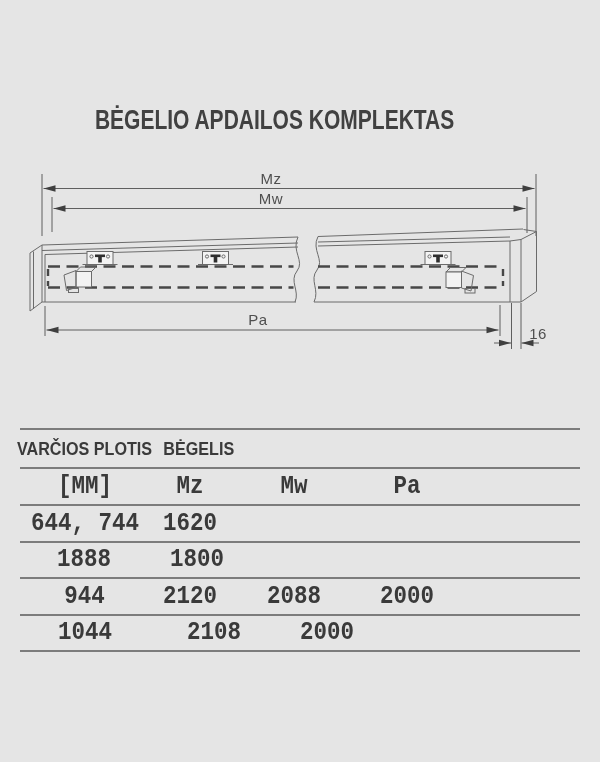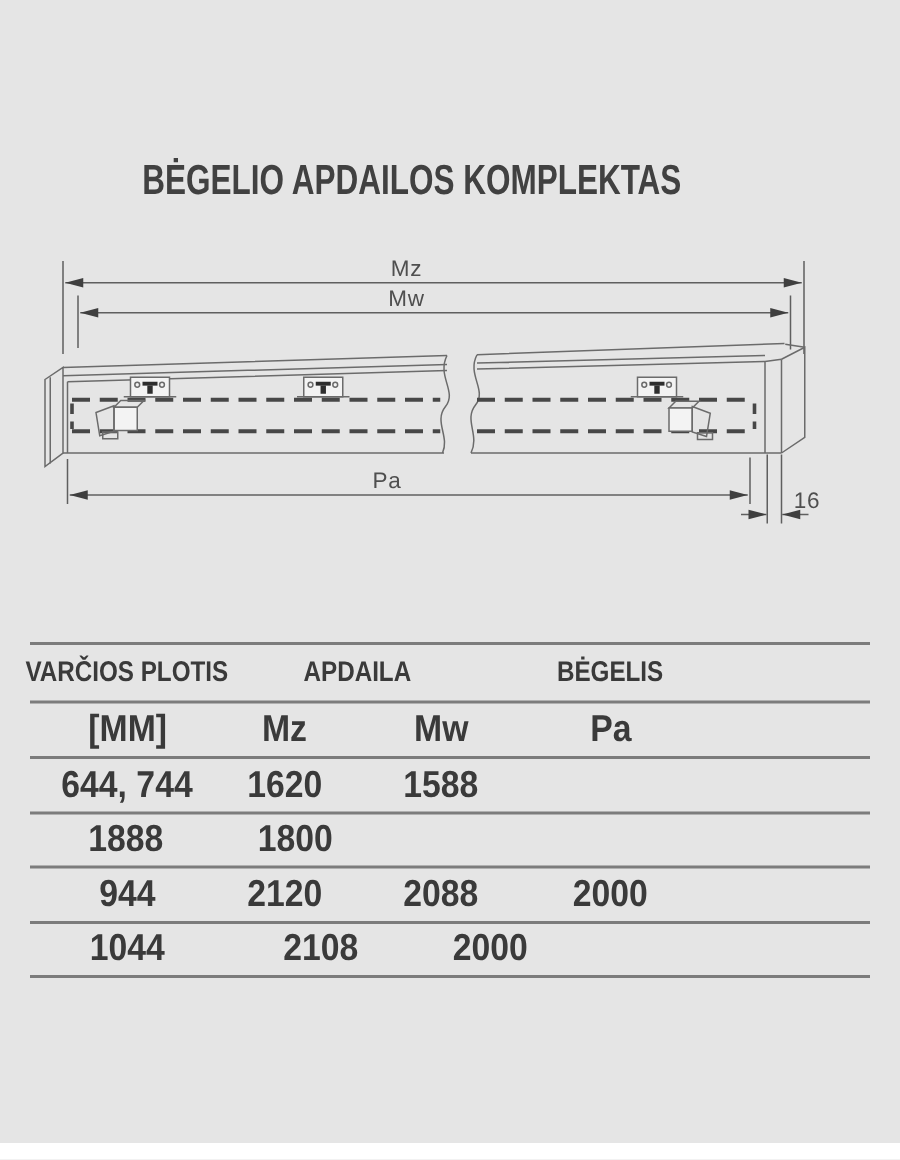--- a/index.html
+++ b/index.html
@@ -19,21 +19,21 @@
   .clipfill{fill:#f3f3f3;stroke:#6b6b6b;stroke-width:1;}
   .dimtxt{fill:#4f4f4f;font-size:15px;letter-spacing:0.5px;}
   
   .spec-table{position:absolute;left:20px;top:428px;width:560px;border-top:2px solid #7c7c7c;}
   .tr{display:flex;border-bottom:2px solid #7c7c7c;align-items:center;box-sizing:border-box;}
   .tr.h1{height:39px;} .tr.h2{height:37px;} .tr.d{height:36.5px;}
   .td{display:flex;align-items:center;justify-content:center;height:100%;}
   .c1{width:130px;} .c2{width:80px;} .c3{width:128px;} .c4{width:98px;text-align:center;} .c5{width:124px;}
   .cgrp{width:208px;}
   .h1 .td{font-size:19px;font-weight:bold;color:#3a3a3a;}
-  .h2 .td,.d .td{font-size:25px;font-weight:bold;color:#3a3a3a;}
+  .h2 .td,.d .td{font-size:25px;font-weight:bold;color:#3a3a3a;font-family:Liberation Mono, monospace;}
   .cx85{display:inline-block;transform:scaleX(0.85);white-space:nowrap;}
   .cx85s{display:inline-block;transform:translateX(-16px) scaleX(0.85);white-space:nowrap;}
   .cx90{display:inline-block;transform:scaleX(0.9);white-space:nowrap;}
 </style>
 </head>
 <body>
 
 <div class="page">
 
   <h1 class="title"><span class="cond75">BĖGELIO APDAILOS KOMPLEKTAS</span></h1>
@@ -128,23 +128,20 @@
       <line class="dim" x1="539" y1="343" x2="521.5" y2="343" marker-end="url(#arrow)"></line>
       <text class="dimtxt" x="538" y="338.5" text-anchor="middle">16</text>
     </g>
   </svg>
 
   <div class="spec-table">
     <div class="tr h1">
       <div class="td c1">
           <span class="cx85">VARČIOS PLOTIS</span>
         </div>
-      <div class="td cgrp">
-          <span class="cx85s">APDAILA</span>
-        </div>
       <div class="td c4">
           <span class="cx85">BĖGELIS</span>
         </div>
       <div class="td c5"></div>
     </div>
     <div class="tr h2">
       <div class="td c1">
           <span class="cx90">[MM]</span>
         </div>
       <div class="td c2">
@@ -158,23 +155,20 @@
         </div>
       <div class="td c5"></div>
     </div>
     <div class="tr d">
       <div class="td c1">
           <span class="cx90">644, 744</span>
         </div>
       <div class="td c2">
           <span class="cx90">1620</span>
         </div>
-      <div class="td c3">
-          <span class="cx90">1588</span>
-        </div>
       <div class="td c5"></div>
     </div>
     <div class="tr d">
       <div class="td c3">
           <span class="cx90">1888</span>
         </div>
       <div class="td c4">
           <span class="cx90">1800</span>
         </div>
       <div class="td c5"></div>

